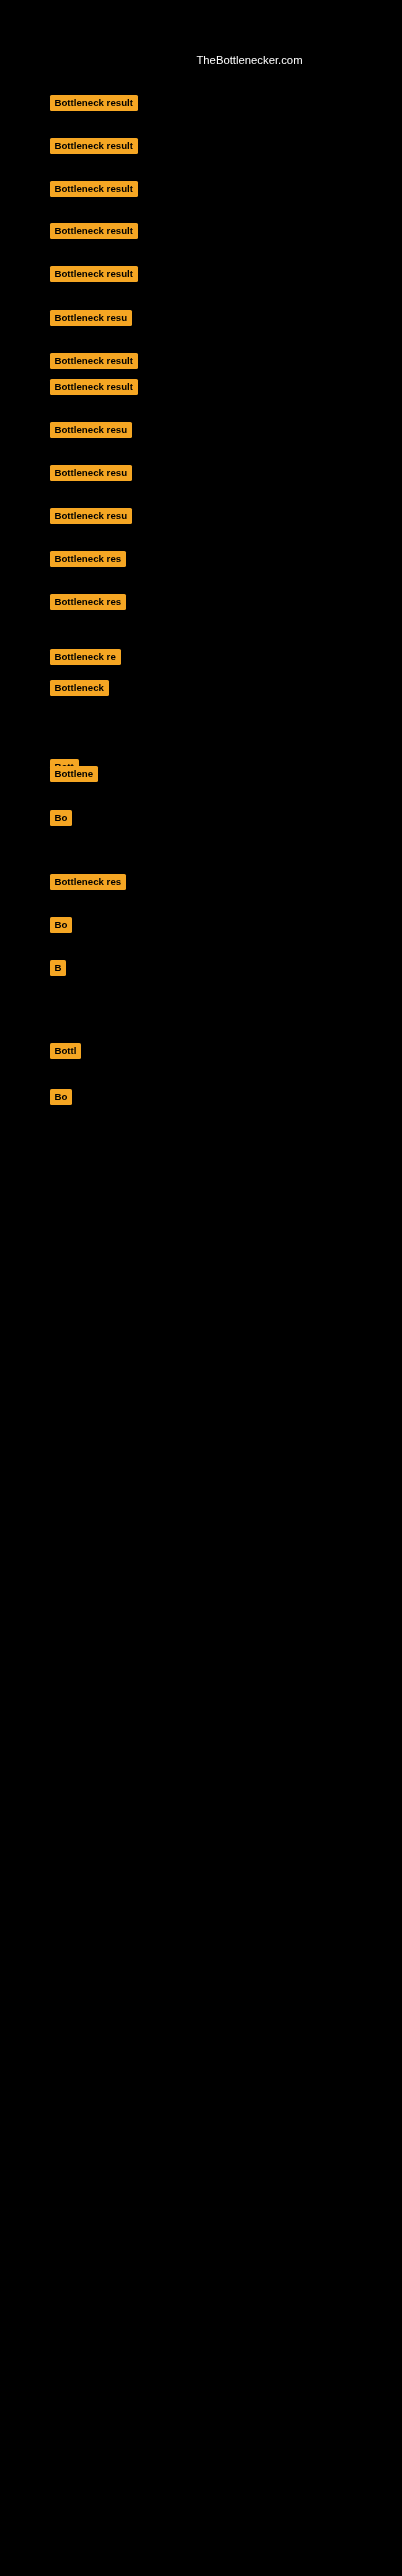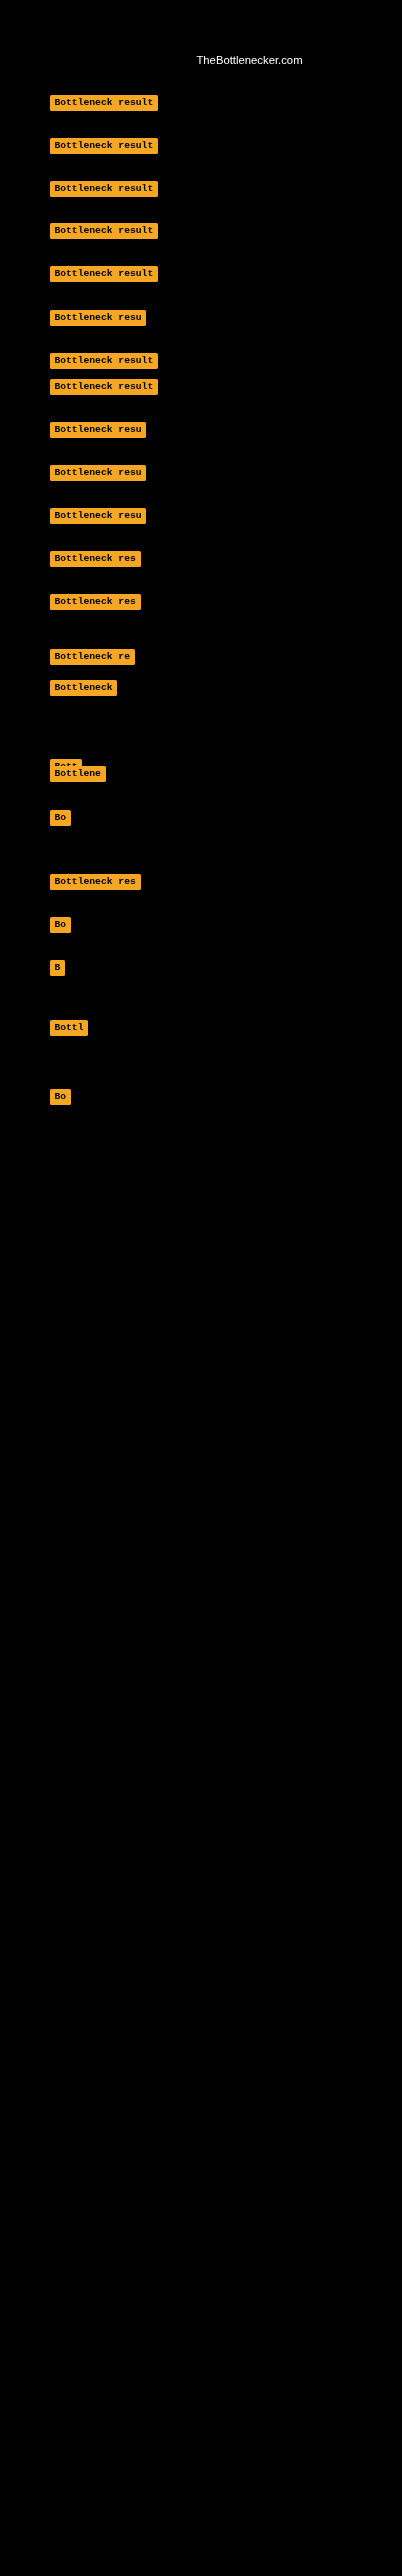--- a/index.html
+++ b/index.html
@@ -22,21 +22,20 @@
     .badge {
       position: absolute;
       background: #f5a623;
       color: #000;
       font-size: 9.7px;
       font-weight: bold;
       padding: 2.4px 4.8px;
       border-radius: 1.6px;
       white-space: nowrap;
       left: 1.6px;
-      font-family: Liberation Mono, monospace;
     }
   </style>
 </head>
 <body>
 
 <span class="site-title">TheBottlenecker.com</span>
 
 <div class="badge" style="top: 47px; max-width: 119px; overflow: hidden; text-overflow: ellipsis;">Bottleneck result</div>
 <div class="badge" style="top: 90px; max-width: 119px; overflow: hidden; text-overflow: ellipsis;">Bottleneck result</div>
 <div class="badge" style="top: 133px; max-width: 119px; overflow: hidden; text-overflow: ellipsis;">Bottleneck result</div>
@@ -51,15 +50,15 @@
 <div class="badge" style="top: 503px; max-width: 97px; overflow: hidden; text-overflow: ellipsis;">Bottleneck res</div>
 <div class="badge" style="top: 546px; max-width: 97px; overflow: hidden; text-overflow: ellipsis;">Bottleneck res</div>
 <div class="badge" style="top: 601px; max-width: 89px; overflow: hidden; text-overflow: ellipsis;">Bottleneck re</div>
 <div class="badge" style="top: 632px; max-width: 72px; overflow: hidden; text-overflow: ellipsis;">Bottleneck</div>
 <div class="badge" style="top: 711px; max-width: 48px; overflow: hidden; text-overflow: ellipsis;">Bott</div>
 <div class="badge" style="top: 718px; max-width: 64px; overflow: hidden; text-overflow: ellipsis;">Bottlene</div>
 <div class="badge" style="top: 762px; max-width: 32px; overflow: hidden; text-overflow: ellipsis;">Bo</div>
 <div class="badge" style="top: 826px; max-width: 97px; overflow: hidden; text-overflow: ellipsis;">Bottleneck res</div>
 <div class="badge" style="top: 869px; max-width: 32px; overflow: hidden; text-overflow: ellipsis;">Bo</div>
 <div class="badge" style="top: 912px; max-width: 20px; overflow: hidden; text-overflow: ellipsis;">B</div>
-<div class="badge" style="top: 972px; max-width: 52px; overflow: hidden; text-overflow: ellipsis;">Bottl</div>
+<div class="badge" style="top: 995px; max-width: 52px; overflow: hidden; text-overflow: ellipsis;">Bottl</div>
 <div class="badge" style="top: 1041px; max-width: 32px; overflow: hidden; text-overflow: ellipsis;">Bo</div>
 
 
 </body></html>

